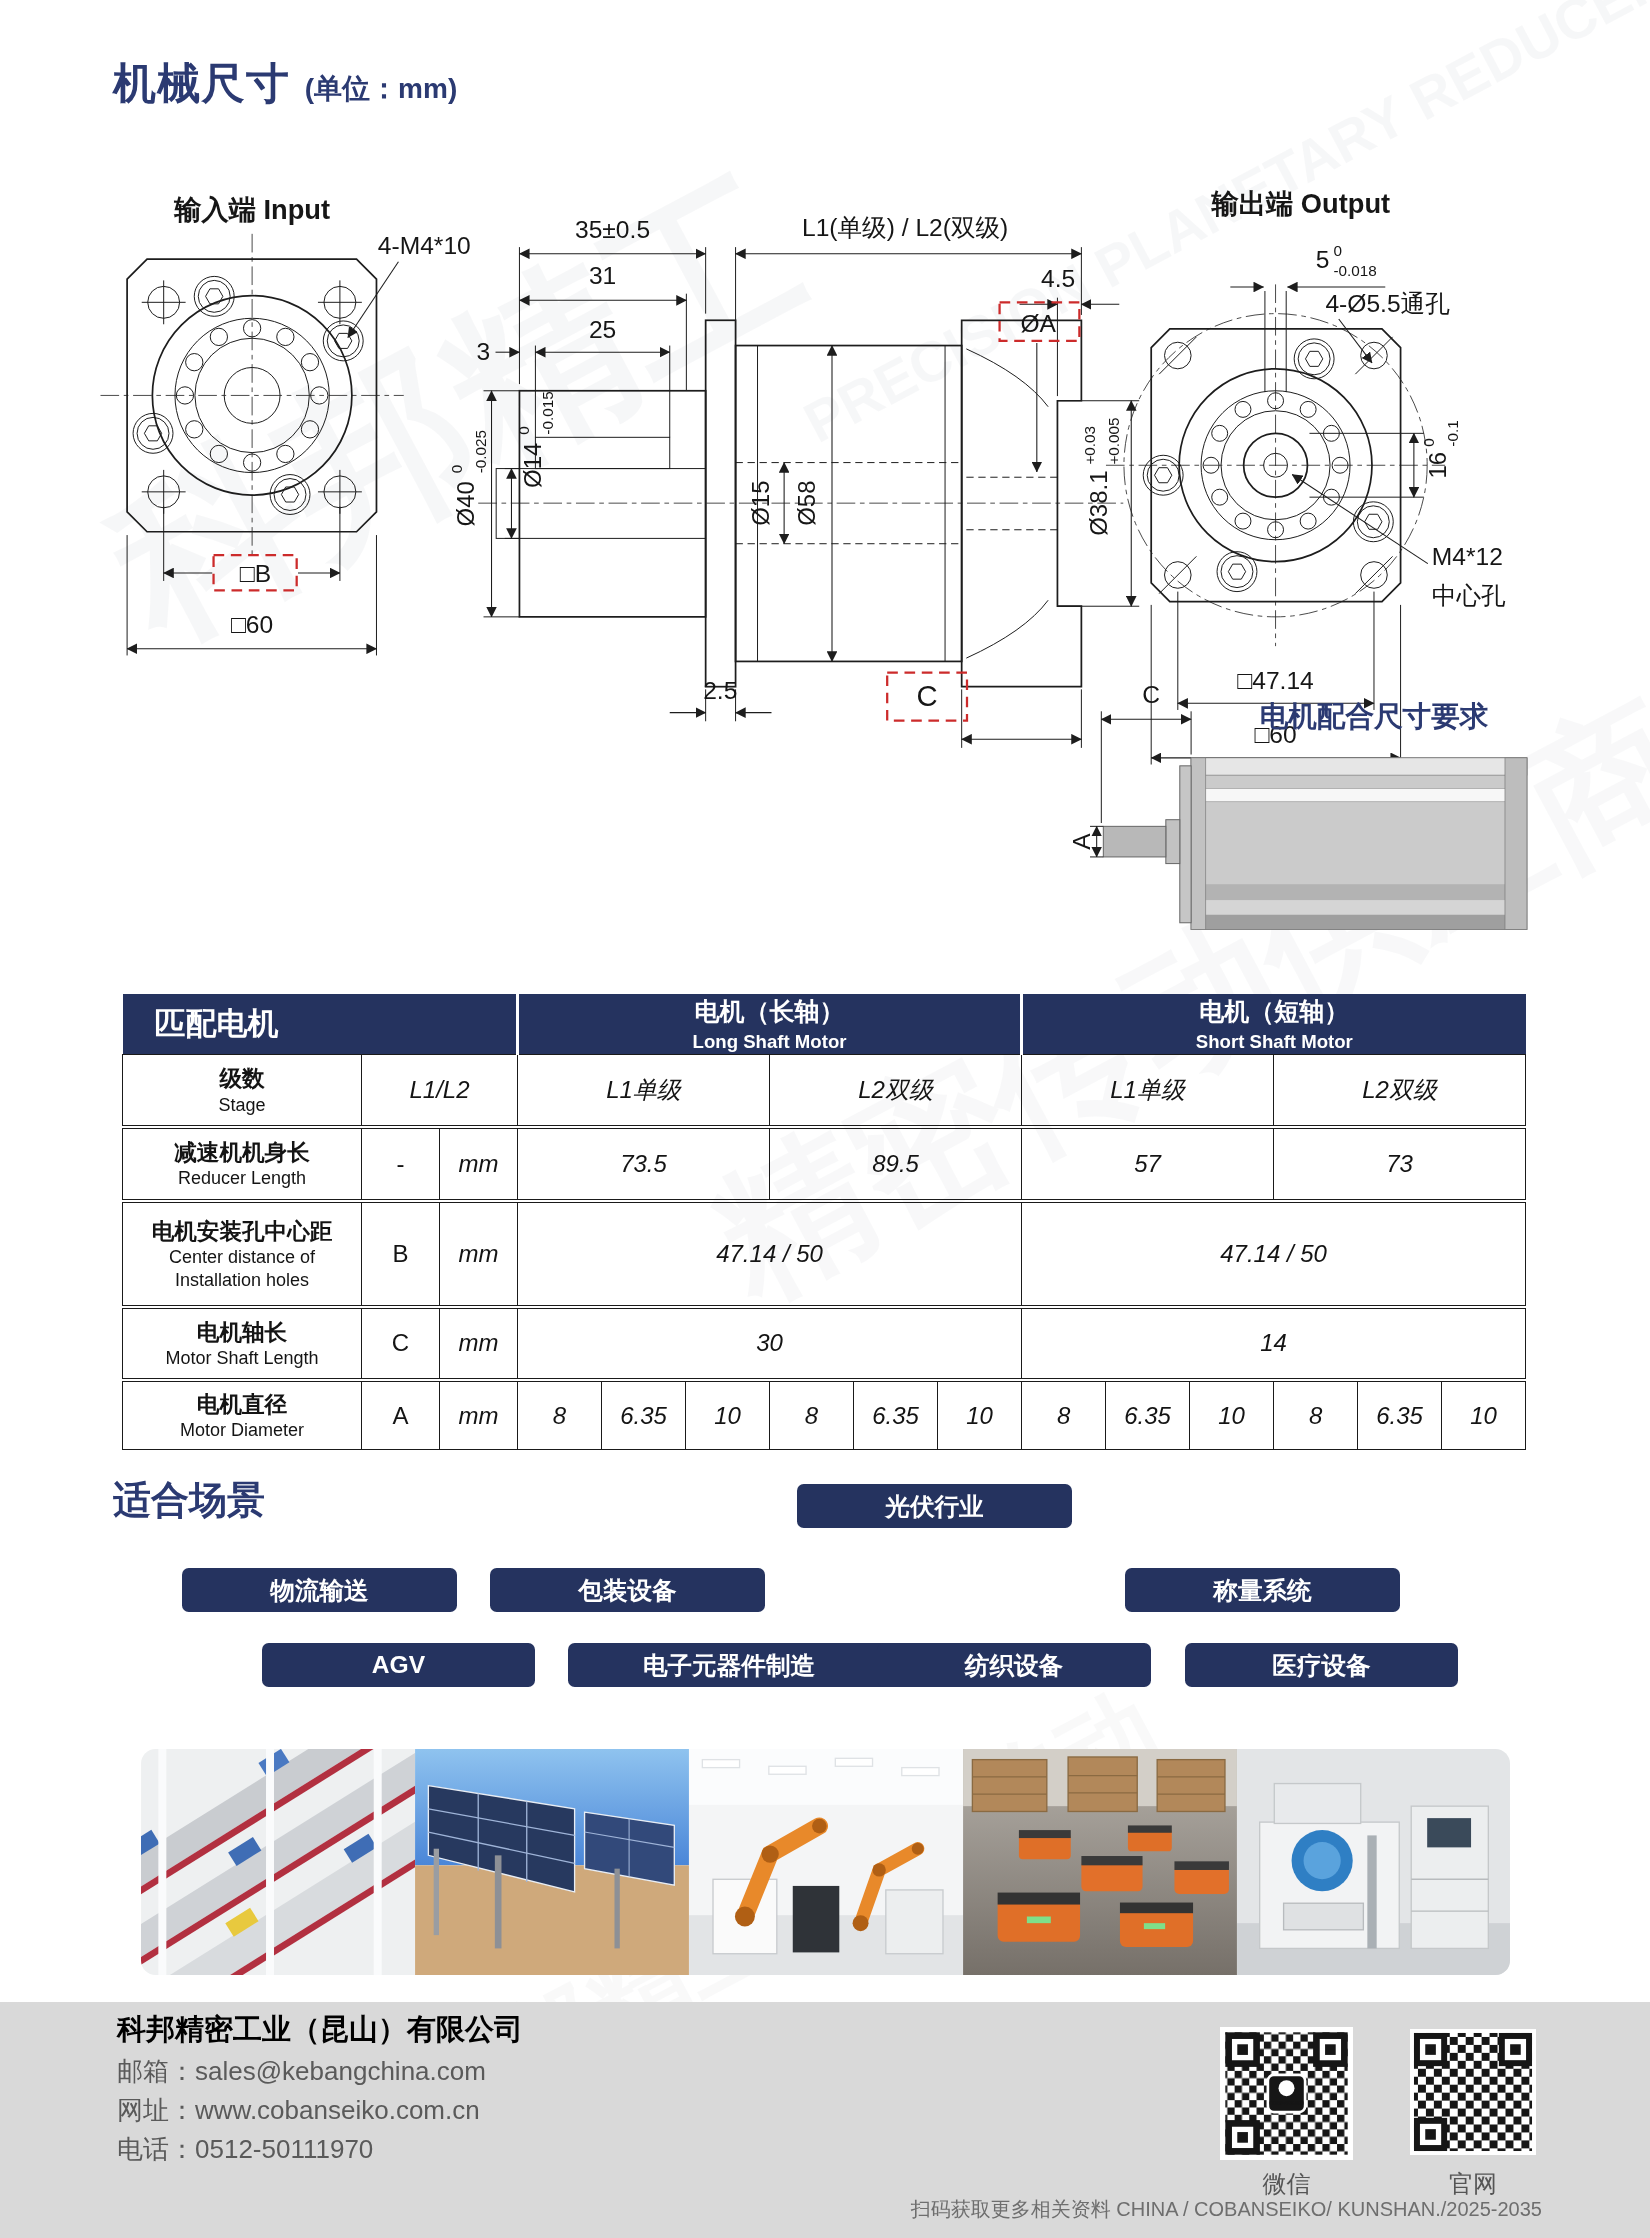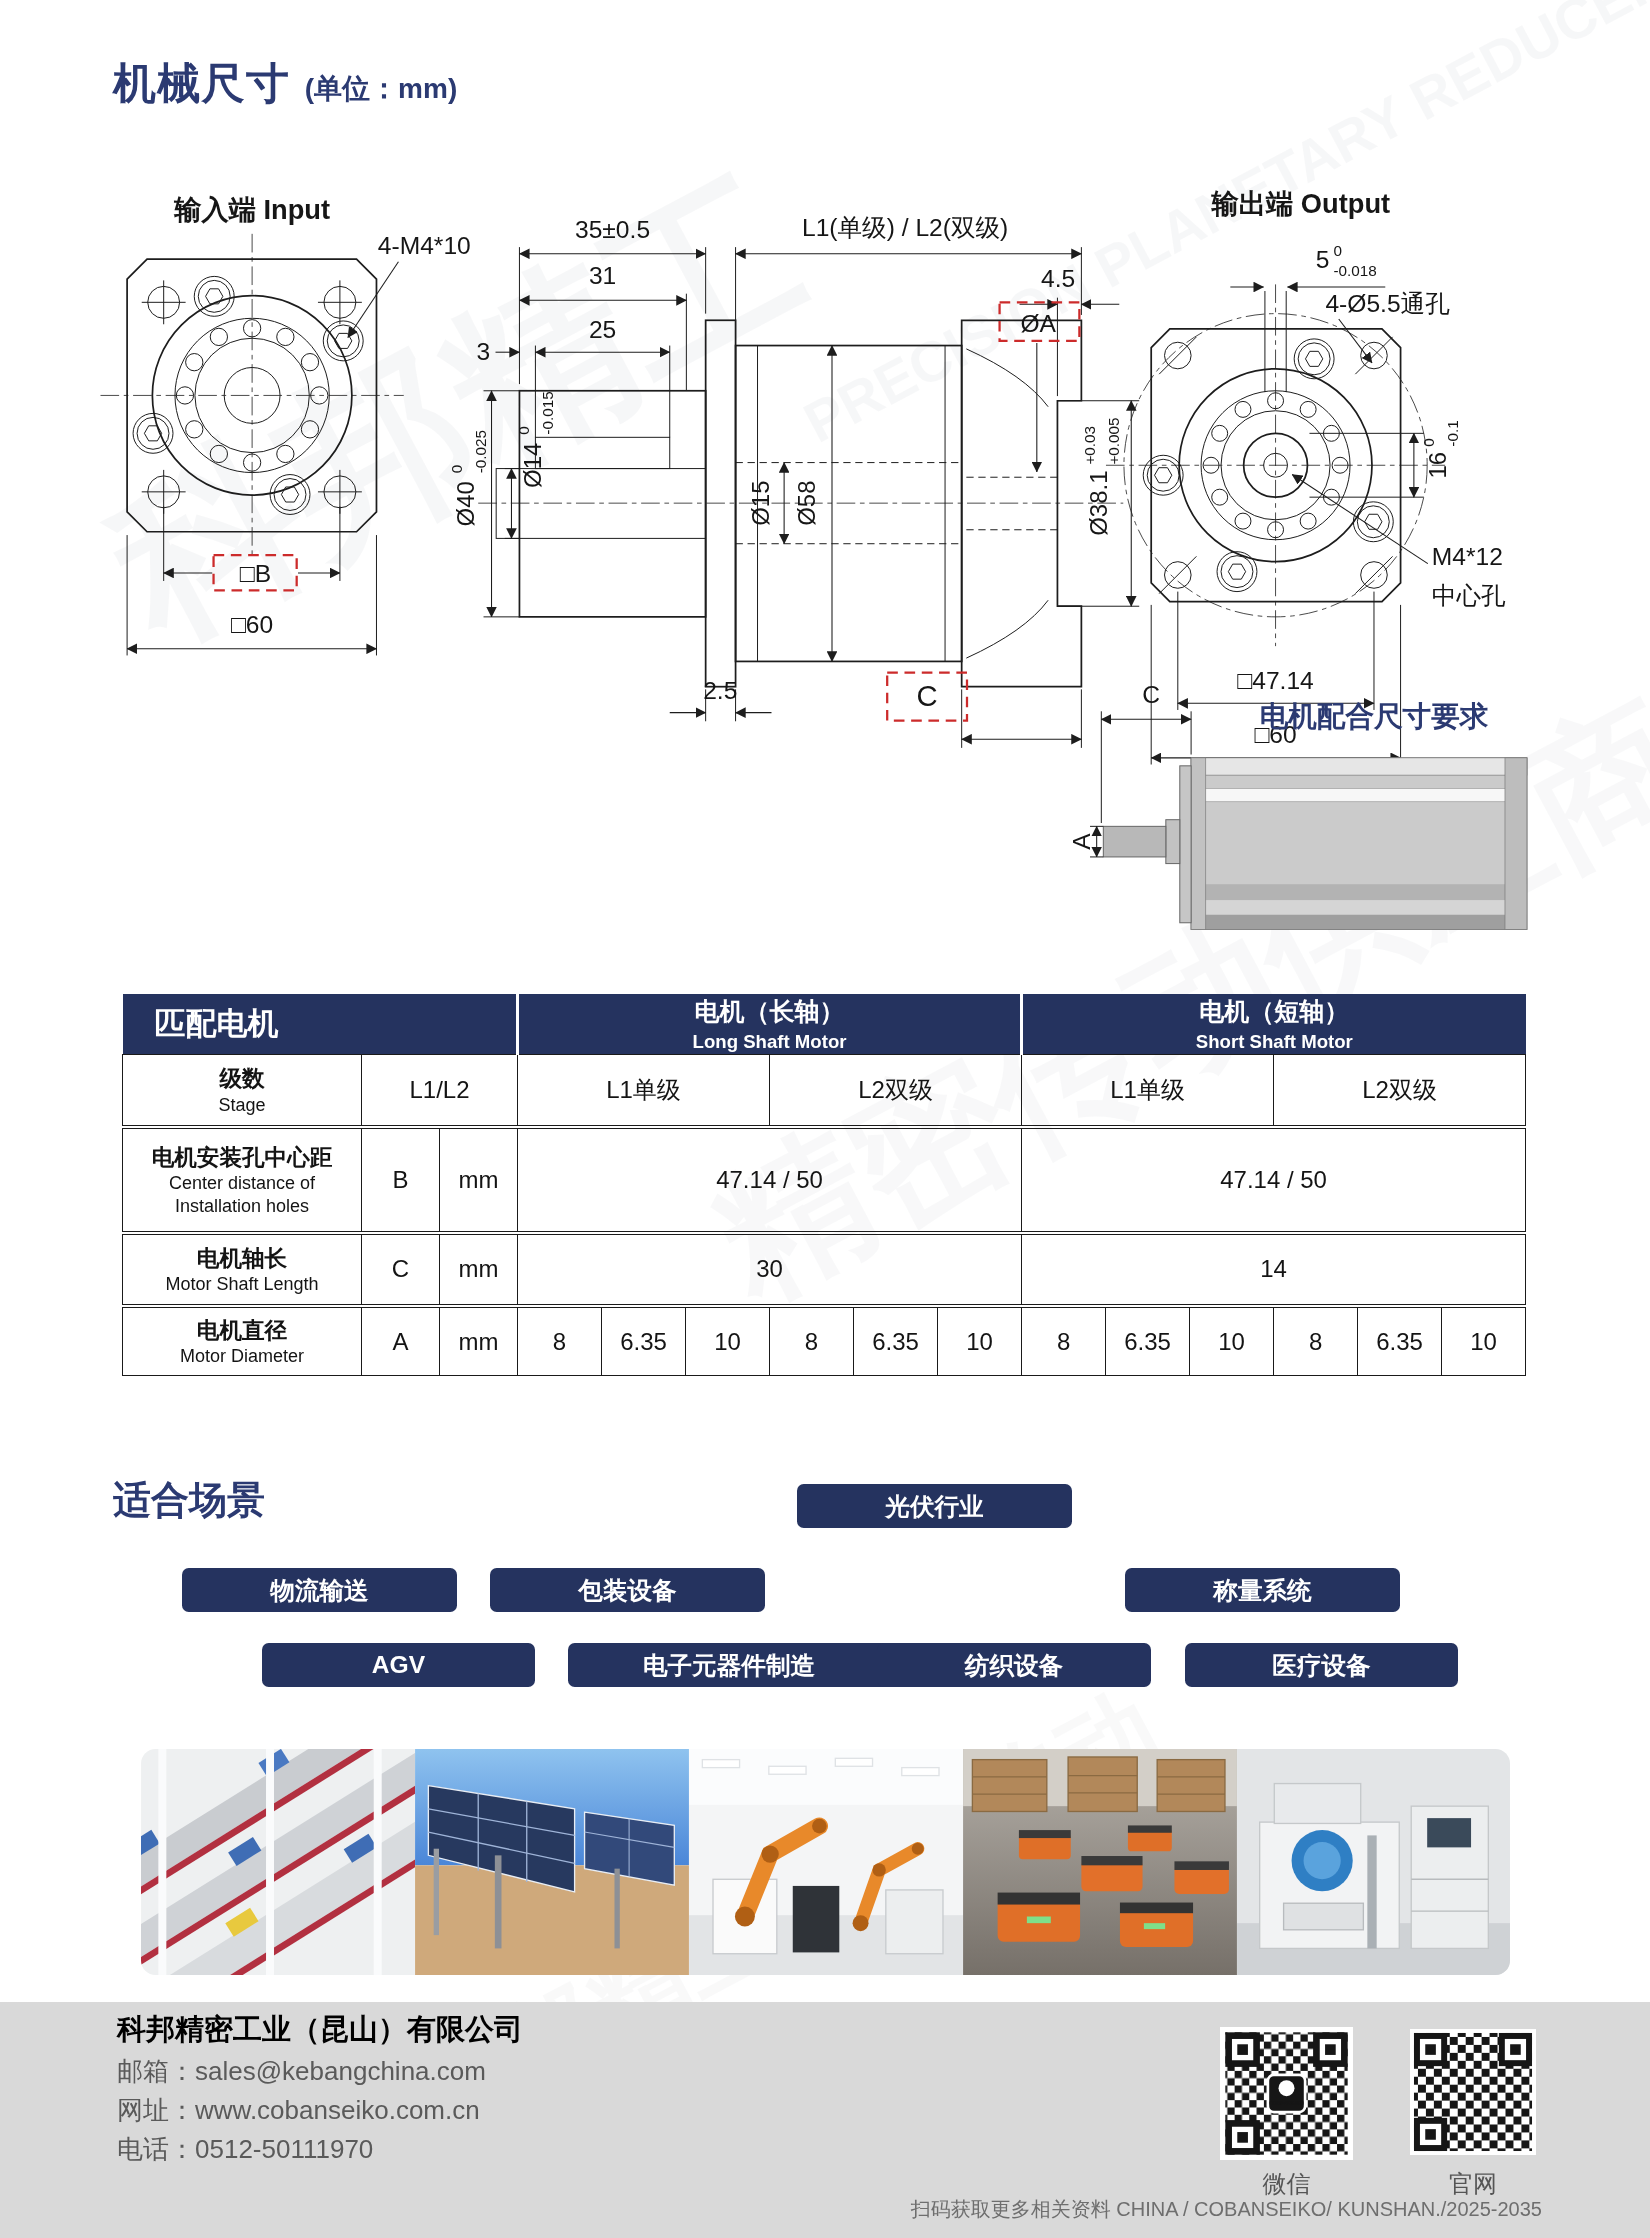--- a/index.html
+++ b/index.html
@@ -28,21 +28,21 @@
         table-layout:fixed;text-align:center;z-index:2;}
   #spec td{border:1.3px solid #1a1a1a;vertical-align:middle;padding:0;}
   #spec .nvy{background:#25335f;color:#fff;border:none;vertical-align:middle;}
   #spec .gsep{border-left:3.3px solid #fff;}
   #spec thead th{border-bottom:3.3px solid #fff;}
   #spec .hcn{font-size:25px;font-weight:bold;line-height:1.35;}
   #spec .hbig{font-size:31px;font-weight:bold;text-align:left;padding-left:31px;}
   #spec .hen{font-size:18.6px;font-weight:bold;margin-top:2.7px;}
   #spec .lb .cn{font-size:22.6px;font-weight:bold;line-height:1.3;}
   #spec .lb .en{font-size:18px;line-height:1.25;}
-  #spec .v{font-size:24px;}
+  #spec .v{font-size:24px;font-style:italic;}
   #spec .sym{font-size:24px;}
   #spec tbody tr+tr td{border-top:4px double #1a1a1a;}
   
   #scene-title{position:absolute;left:113px;top:1475px;font-size:38px;font-weight:bold;color:#2b3a72;z-index:2;}
   .tag{position:absolute;height:44px;background:#25335f;border-radius:6.7px;color:#fff;
        display:flex;align-items:center;justify-content:center;font-size:24.6px;font-weight:600;z-index:2;}
   
   #photos{position:absolute;left:141px;top:1749px;width:1369px;height:226px;border-radius:14.6px;
           overflow:hidden;display:flex;z-index:2;}
   #photos svg{display:block;flex:0 0 auto;}
@@ -363,20 +363,32 @@
       <tr style="height:72px;">
         <td class="lb">
             <div class="cn">级数</div>
             <div class="en">Stage</div>
           </td>
         <td class="v" colspan="2">L1/L2</td>
         <td class="v" colspan="3">L1单级</td>
         <td class="v" colspan="3">L2双级</td>
         <td class="v" colspan="3">L1单级</td>
         <td class="v" colspan="3">L2双级</td>
+      </tr>
+      <tr style="height:74px;">
+        <td class="lb">
+            <div class="cn">减速机机身长</div>
+            <div class="en">Reducer Length</div>
+          </td>
+        <td class="sym">-</td>
+        <td class="v">mm</td>
+        <td class="v" colspan="3">73.5</td>
+        <td class="v" colspan="3">89.5</td>
+        <td class="v" colspan="3">57</td>
+        <td class="v" colspan="3">73</td>
       </tr>
       <tr style="height:106px;">
         <td class="lb">
             <div class="cn">电机安装孔中心距</div>
             <div class="en">Center distance of</div>
             <div class="en">Installation holes</div>
           </td>
         <td class="sym">B</td>
         <td class="v">mm</td>
         <td class="v" colspan="6">47.14 / 50</td>

